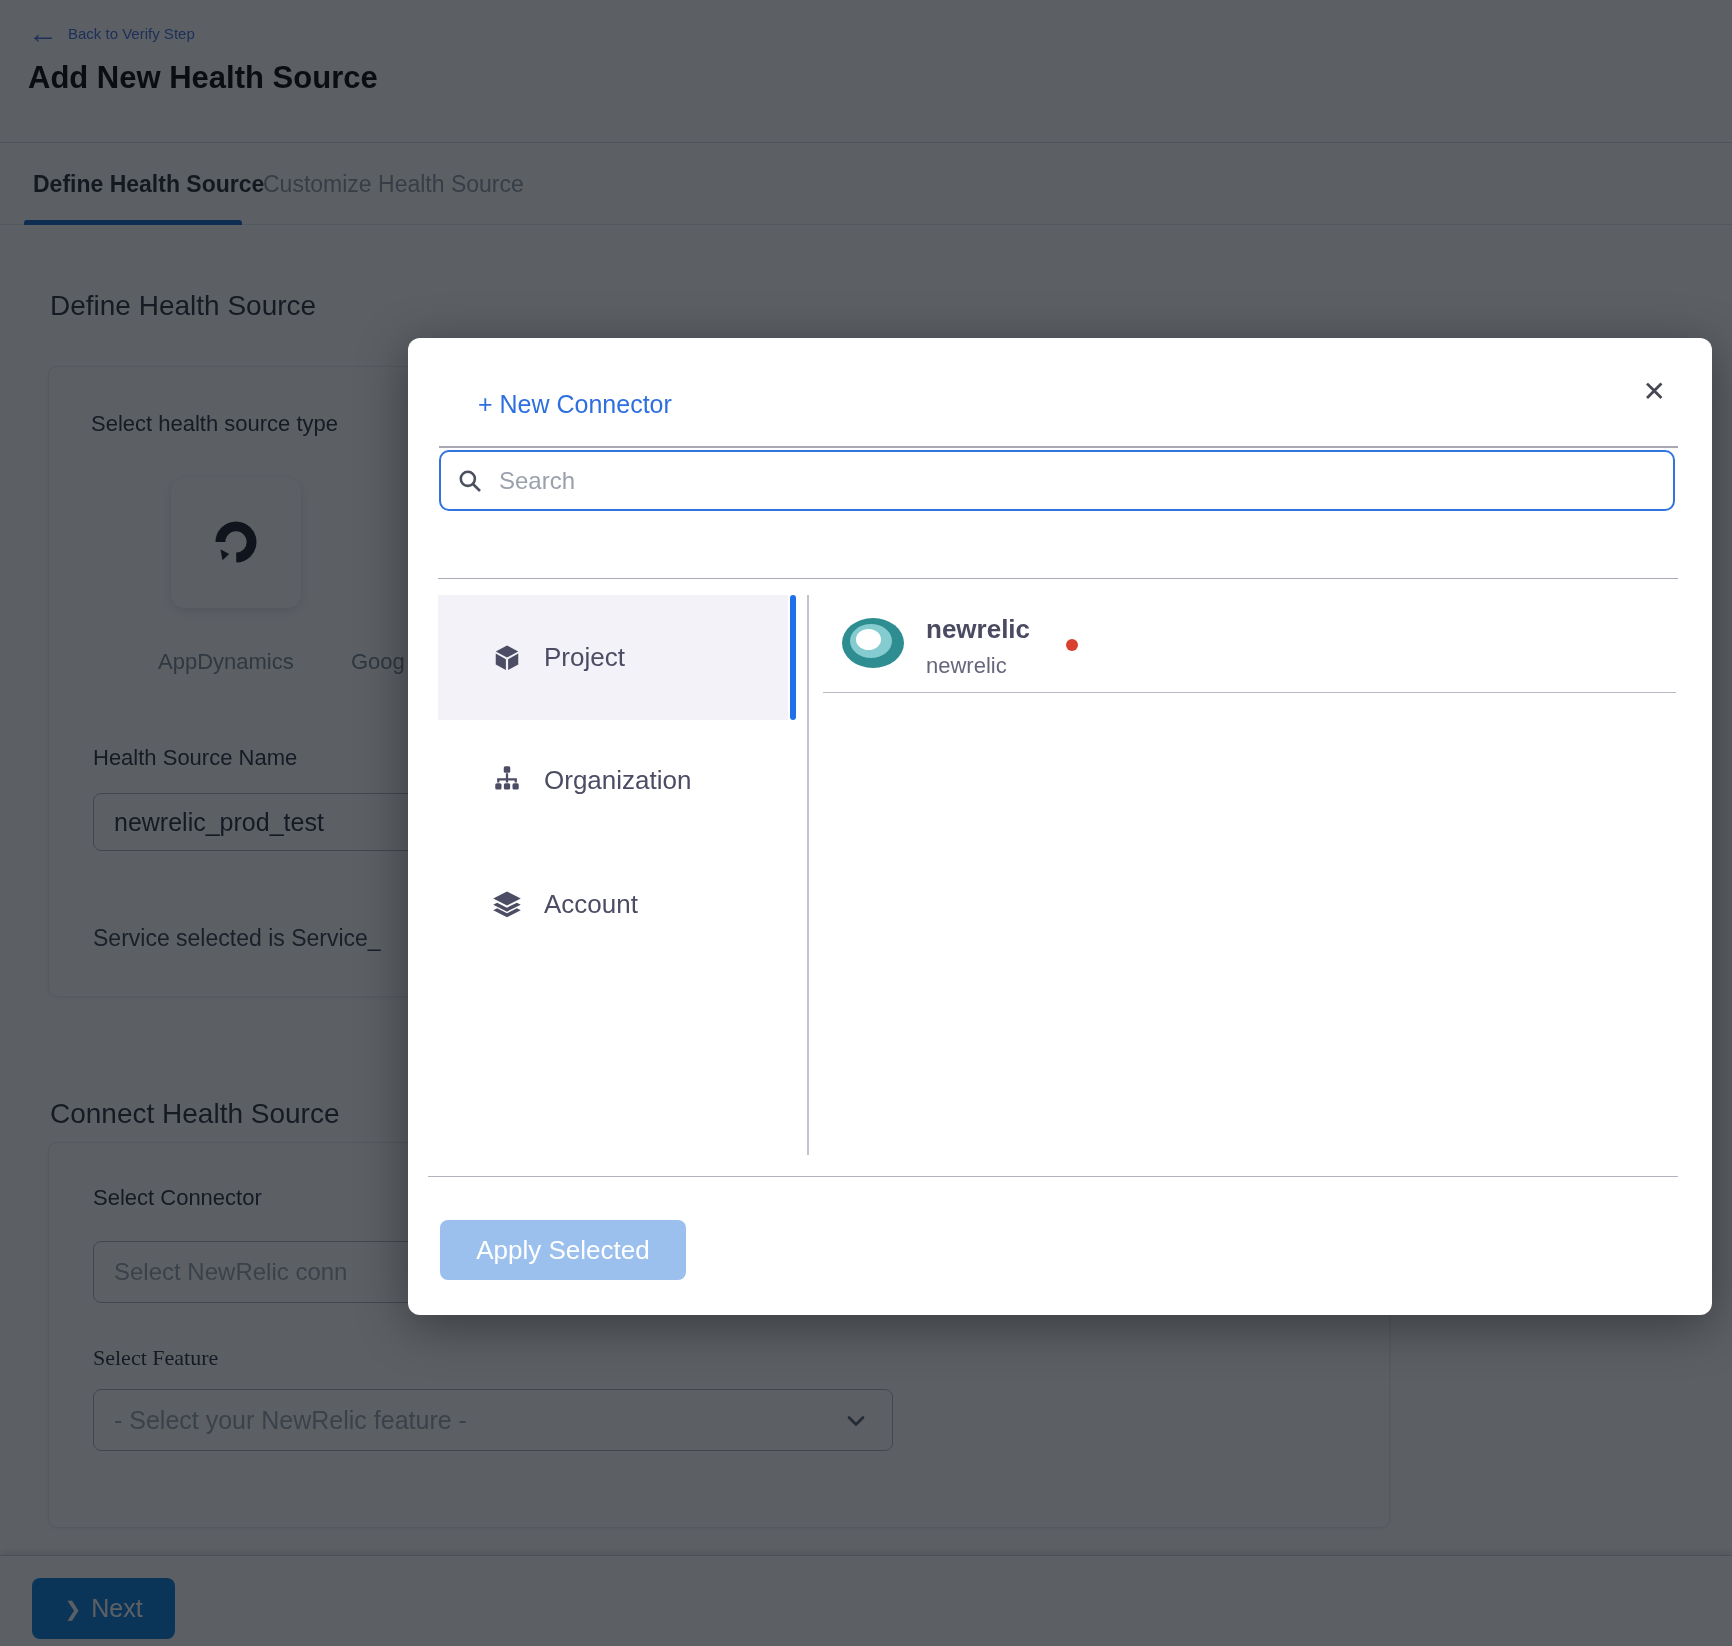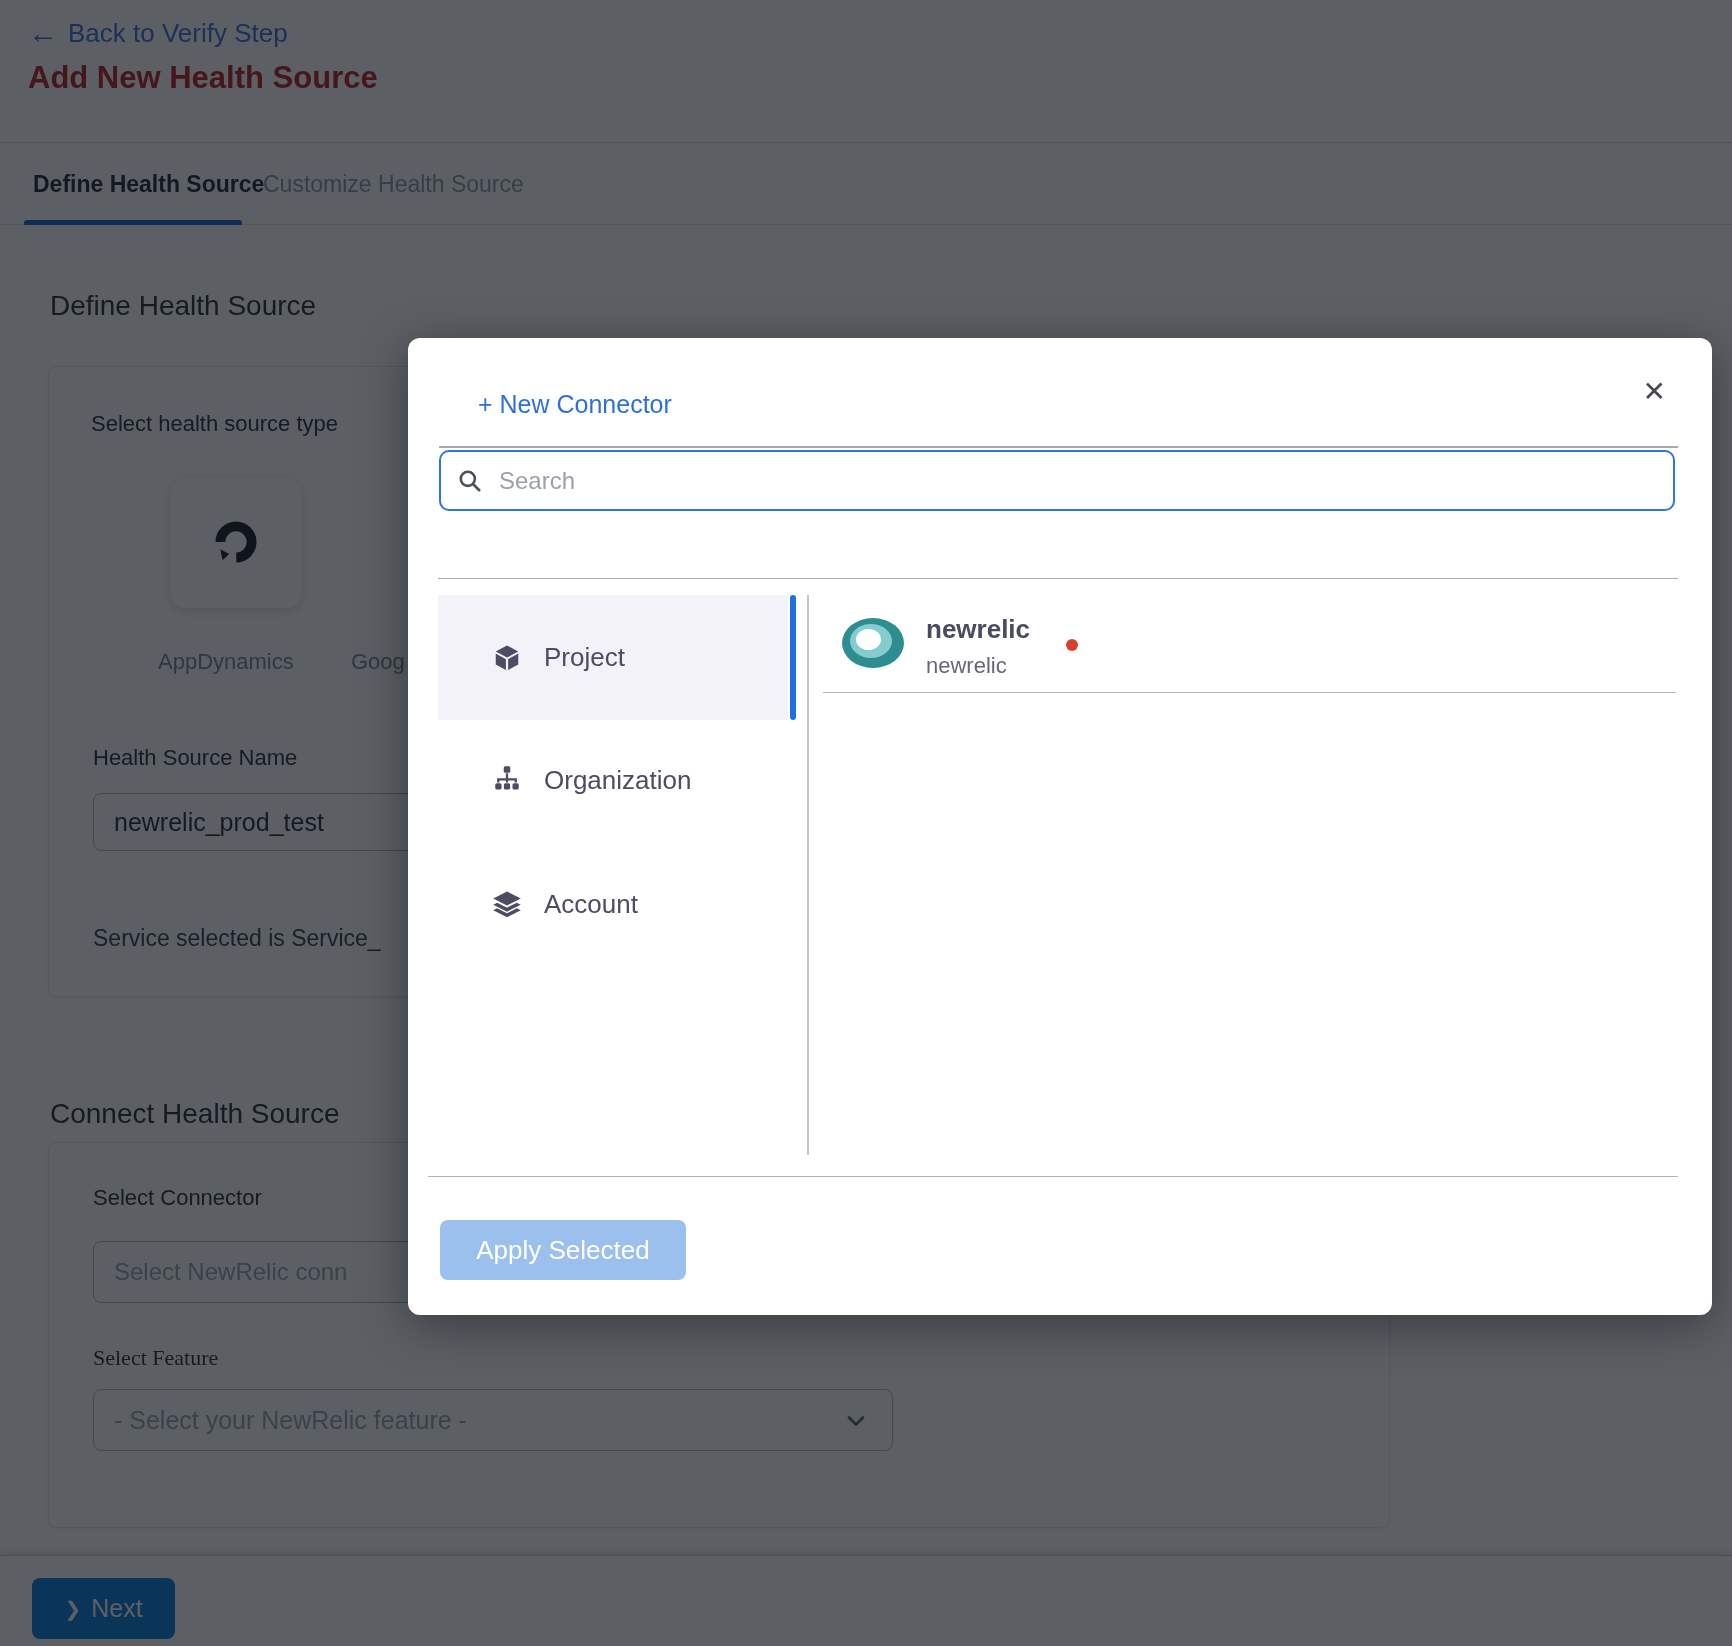--- a/index.html
+++ b/index.html
@@ -4,22 +4,22 @@
 <style>
   html,body{margin:0;padding:0;background:#fff;}
   #app{position:relative;width:1732px;height:1646px;overflow:hidden;
        font-family:"Liberation Sans", sans-serif;background:#fff;}
   #app *{box-sizing:border-box;}
 
   
   .page{position:absolute;inset:0;z-index:1;}
   .back-row{position:absolute;left:28px;top:16px;height:34px;display:flex;align-items:center;gap:10px;}
   .back-arrow{color:#3a6ad6;font-size:30px;line-height:30px;font-weight:700;cursor:pointer;}
-  .back-link{color:#3a6ad6;font-size:26px;text-decoration:none;cursor:pointer;}
-  .page-title{position:absolute;left:28px;top:60px;font-size:31px;font-weight:700;color:#b91c1c;}
+  .back-link{color:#3a6ad6;font-size:15px;text-decoration:none;cursor:pointer;}
+  .page-title{position:absolute;left:28px;top:60px;font-size:31px;font-weight:700;color:#000000;}
   .top-divider{position:absolute;left:0;top:142px;width:100%;height:1px;background:#d8dade;}
   .tabbar{position:absolute;left:0;top:143px;width:100%;height:82px;border-bottom:1px solid #e2e3e8;}
   .tab{position:absolute;top:0;height:82px;display:flex;align-items:center;font-size:23px;cursor:pointer;}
   .tab-define{left:33px;font-weight:700;color:#21252e;}
   .tab-customize{left:263px;color:#8d939e;}
   .tab-underline{position:absolute;left:24px;bottom:-1px;width:218px;height:5px;background:#0b63c4;border-radius:3px 3px 0 0;}
   .h2{position:absolute;font-size:28px;font-weight:500;color:#272732;}
   .h2-define{left:50px;top:290px;}
   .h2-connect{left:50px;top:1062px;margin-top:36px;}
   .card{position:absolute;left:48px;width:1342px;background:#fff;border:1px solid #e7e8ec;

